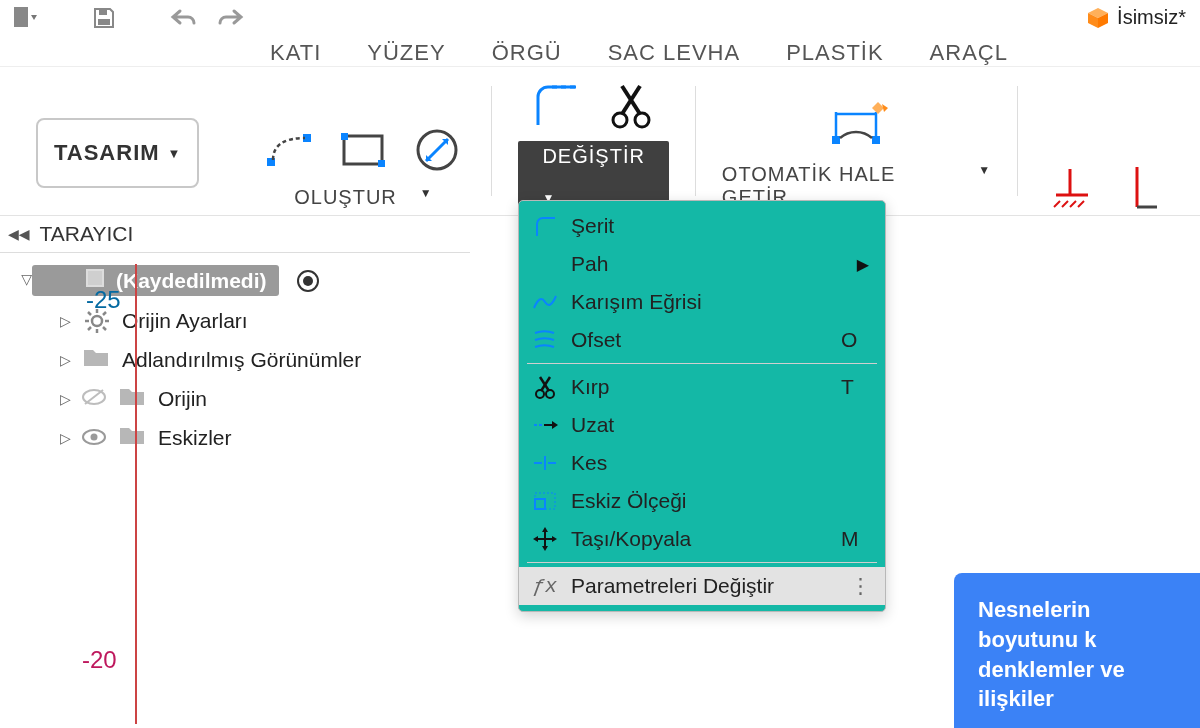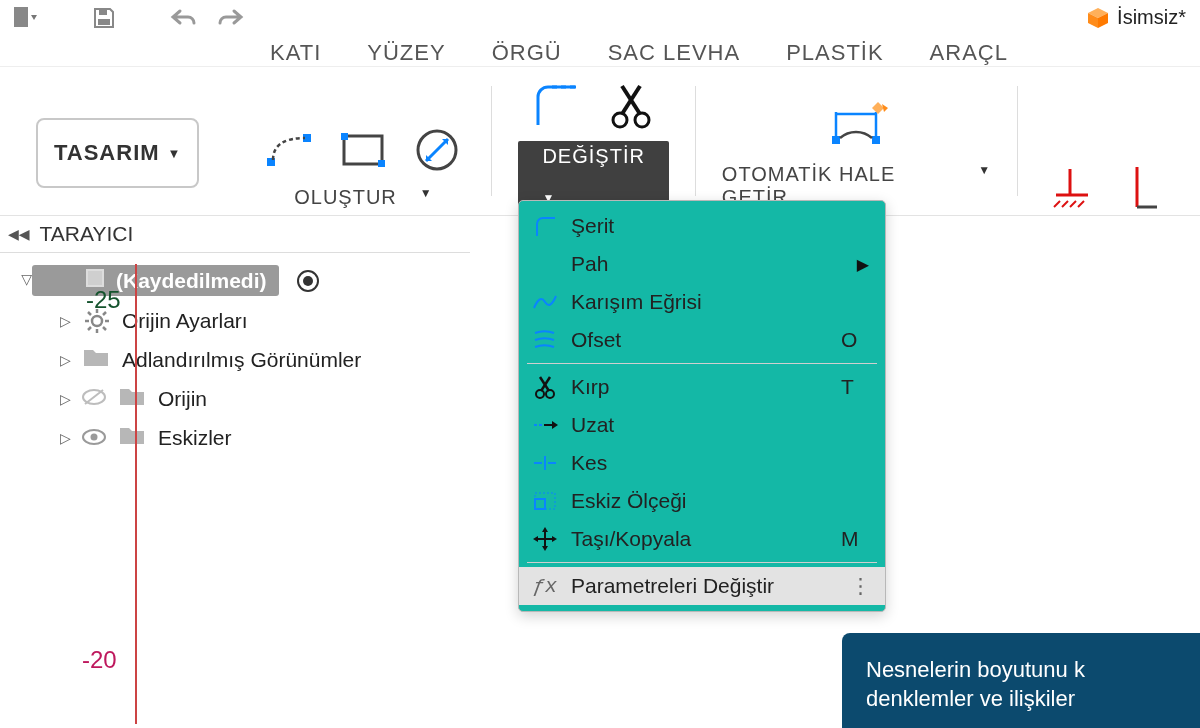--- a/index.html
+++ b/index.html
@@ -54,21 +54,21 @@
   .menu-item .mi-icon { width:28px; height:26px; display:flex; align-items:center; justify-content:center; color:#0a84ff; }
   .menu-item .mi-label { flex:1; }
   .menu-item .mi-short { color:#222; width:28px; text-align:left; }
   .menu-item .mi-arrow { font-size:16px; color:#111; }
   .menu-sep { height:1px; background:#cfcfcf; margin:4px 8px; }
   .menu-item.selected { background:#e3e3e3; }
   .menu-item.selected .dots { position:absolute; right:12px; color:#666; letter-spacing:2px; }
   .menu-item.selected .mi-icon { color:#666; font-style:italic; font-family:Liberation Mono, monospace; font-size:20px; }
 
   
-  .tooltip { position:absolute; right:0; bottom:0; background:#0c4a6e; color:#fff; font-size:22px; font-weight:400; padding:22px 20px 14px 24px; width:358px; border-radius:8px 0 0 0; line-height:1.35; }
+  .tooltip { position:absolute; right:0; bottom:0; background:#3b82f6; color:#fff; font-size:22px; font-weight:700; padding:22px 20px 14px 24px; width:246px; border-radius:8px 0 0 0; line-height:1.35; }
 
   svg { overflow:visible; }
 </style>
 </head>
 <body>
 
 <div class="top-strip">
   <span class="tico">
     <svg width="26" height="26">
         <rect x="3" y="2" width="14" height="20" fill="#888"></rect>
@@ -248,21 +248,21 @@
           <span>
             <svg width="22" height="22">
                 <rect x="3" y="3" width="16" height="16" stroke="#ddd" stroke-width="2" fill="#cfcfcf"></rect>
               </svg>
           </span>
           <span style="font-weight:600;">(Kaydedilmedi)</span>
         </span>
         <span class="radio-dot"></span>
       </div>
 
-      <div class="ruler-num" style="left:86px; top:70px; color:#14532d;">-25</div>
+      <div class="ruler-num" style="left:86px; top:70px; color:#0369a1;">-25</div>
 
       <div class="tree-row" style="padding-left:56px;">
         <span class="arrow">▷</span>
         <span class="gearwrap">
           <svg width="26" height="26">
               <circle cx="13" cy="13" r="5" stroke="#888" stroke-width="2.5" fill="none"></circle>
             <g stroke="#888" stroke-width="2.5">
                 <line x1="13" y1="1" x2="13" y2="5"></line>
                 <line x1="13" y1="21" x2="13" y2="25"></line>
                 <line x1="1" y1="13" x2="5" y2="13"></line>

